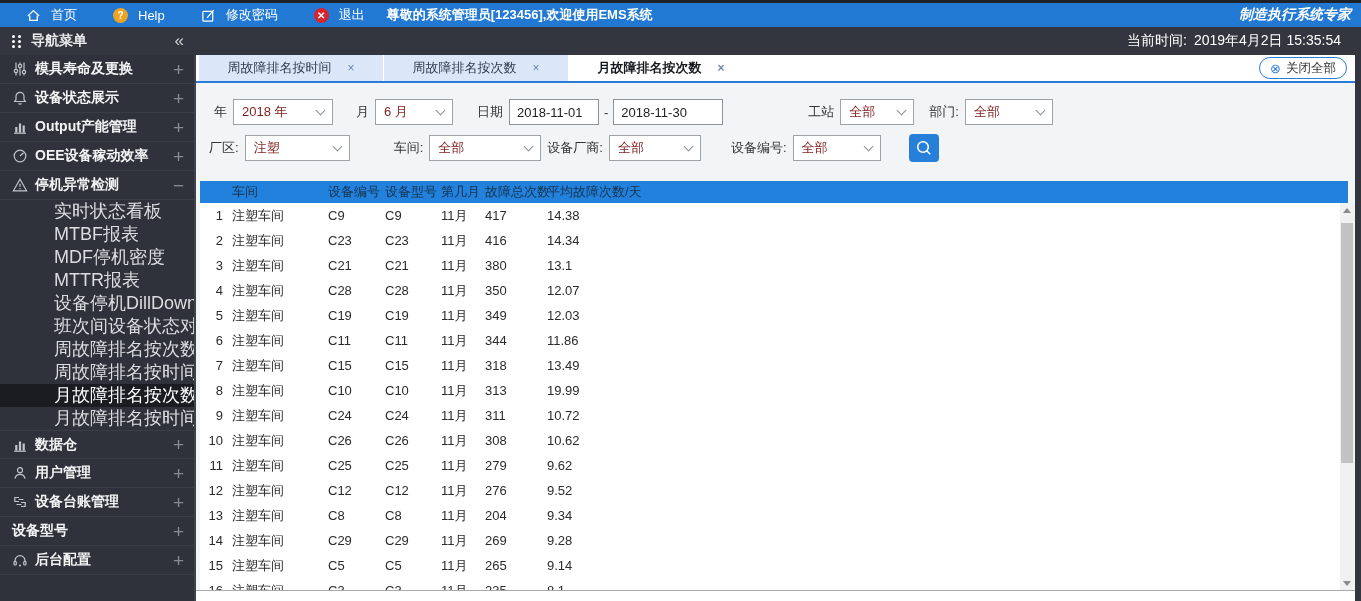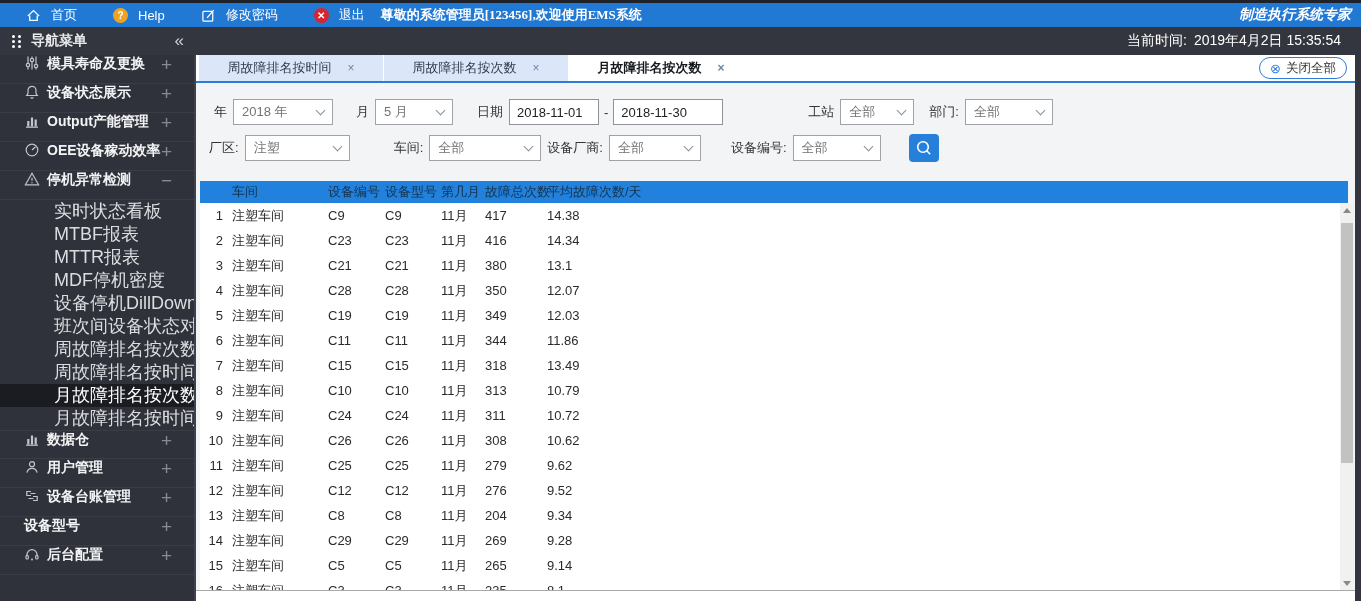--- a/index.html
+++ b/index.html
@@ -6,32 +6,32 @@
   html,body { width:1361px; height:601px; overflow:hidden; font-family:"Liberation Sans",sans-serif; background:#fff; }
   .app { width:1361px; height:601px; display:flex; flex-direction:column; }
 
   
   .topline { height:3px; background:#20222a; flex:none; }
   .topbar { height:24px; background:#2279d4; display:flex; align-items:center; color:#fff; font-size:13px; padding-left:26px; flex:none; }
   .tb-item { display:flex; align-items:center; gap:10px; margin-right:36px; cursor:pointer; white-space:nowrap; }
   .tb-circle { width:15px; height:15px; border-radius:50%; display:flex; align-items:center; justify-content:center; font-size:10px; font-weight:bold; color:#fff; }
   .tb-help { background:#f0a321; }
   .tb-exit { background:#d6252c; }
-  .welcome { font-weight:bold; margin-left:4px; white-space:nowrap;font-family:Liberation Serif, serif; }
+  .welcome { font-weight:bold; margin-left:10px; white-space:nowrap; }
   .brand { margin-left:auto; margin-right:10px; font-weight:bold; font-style:italic; font-size:14px; white-space:nowrap; }
 
   .main { flex:1; display:flex; min-height:0; }
 
   
   .sidebar { width:196px; background:#2f323a; color:#e9eaec; flex:none; position:relative; overflow:hidden; }
   .sb-head { height:28px; background:#33363e; display:flex; align-items:center; padding:0 12px; font-size:14px; font-weight:bold; }
   .dotgrid { display:grid; grid-template-columns:3px 3px; gap:2px 3px; margin-right:10px; }
   .dotgrid i { width:3px; height:3px; background:#fff; border-radius:50%; }
   .sb-collapse { margin-left:auto; font-size:17px; color:#cfd1d4; cursor:pointer; font-weight:normal; }
-  .sb-group { height:29px; display:flex; align-items:flex-start; padding:0 24px; border-bottom:1px solid #3a3d45; font-size:14px; font-weight:bold; cursor:pointer; color:#f2f3f4; }
+  .sb-group { height:29px; display:flex; align-items:center; padding:0 12px; border-bottom:1px solid #3a3d45; font-size:14px; font-weight:bold; cursor:pointer; color:#f2f3f4; }
   .gicon { width:16px; height:16px; margin-right:7px; flex:none; }
   .gicon svg { display:block; }
   .toggle { margin-left:auto; font-size:19px; font-weight:300; color:#868a92; line-height:1; }
   .sb-subitem { height:23px; line-height:23px; padding-left:54px; font-size:18px; color:#dcdde0; cursor:pointer; white-space:nowrap; }
   .sb-subitem.selected { background:#1a1c21; color:#fff; }
   .sb-edge { position:absolute; top:28px; right:0; bottom:0; width:2px; background:#3e424a; }
 
   
   .content { flex:1; min-width:0; display:flex; flex-direction:column; background:#f3f4f6; position:relative; }
   .rightstrip { width:6px; background:#33363e; flex:none; }
@@ -44,21 +44,21 @@
   .blueline { height:2px; background:#2a7cd8; flex:none; }
   .close-all { position:absolute; right:8px; top:2px; height:22px; display:flex; align-items:center; gap:5px; background:#fff; border:1px solid #2f7bd8; border-radius:12px; padding:0 10px; font-size:12.5px; color:#333; cursor:pointer; }
   .close-all .ico { color:#2f7bd8; font-size:13px; line-height:1; }
 
   
   .filters { height:98px; flex:none; }
   .frow { display:flex; align-items:center; }
   .frow1 { margin:16px 0 0 18px; height:26px; }
   .frow2 { margin:9px 0 0 13px; height:28px; }
   .flabel { font-size:13px; color:#333; margin-right:6px; white-space:nowrap; }
-  .select { height:26px; background:#fff; border:1px solid #9fa3a8; display:flex; align-items:center; justify-content:space-between; padding:0 8px; font-size:13px; color:#737373; cursor:pointer; }
+  .select { height:26px; background:#fff; border:1px solid #9fa3a8; display:flex; align-items:center; justify-content:space-between; padding:0 8px; font-size:13px; color:#7f1d1d; cursor:pointer; }
   .caret { width:7px; height:7px; border-right:1.5px solid #8b9096; border-bottom:1.5px solid #8b9096; transform:rotate(45deg); margin-top:-4px; flex:none; }
   .textbox { height:26px; background:#fff; border:1px solid #8f9399; padding:0 7px; font-size:13px; color:#222; font-family:"Liberation Sans",sans-serif; }
   .dash { margin:0 5px; color:#333; font-size:13px; }
   .search-btn { width:30px; height:28px; background:#2680d9; border:none; border-radius:4px; display:flex; align-items:center; justify-content:center; cursor:pointer; margin-left:28px; }
 
   
   .table-zone { flex:1; position:relative; min-height:0; display:flex; flex-direction:column; }
   .table-wrap { margin:0 7px 0 4px; background:#fff; height:409px; overflow:hidden; }
   table { border-collapse:collapse; table-layout:fixed; width:100%; }
   thead th { background:#2181dc; height:22px; font-size:13px; font-weight:normal; color:#16334d; text-align:left; padding:0 0 0 6px; white-space:nowrap; }
@@ -174,22 +174,22 @@
               <circle cx="8" cy="11.7" r=".7" fill="#c2c5ca" stroke="none"></circle>
             </svg>
           </span>
         <span>停机异常检测</span>
         <span class="toggle">−</span>
       </div>
 
       <div>
         <div class="sb-subitem">实时状态看板</div>
         <div class="sb-subitem">MTBF报表</div>
+        <div class="sb-subitem">MDF停机密度</div>
         <div class="sb-subitem">MTTR报表</div>
-        <div class="sb-subitem">MDF停机密度</div>
         <div class="sb-subitem">设备停机DillDown</div>
         <div class="sb-subitem">班次间设备状态对比</div>
         <div class="sb-subitem">周故障排名按次数</div>
         <div class="sb-subitem">周故障排名按时间</div>
         <div class="sb-subitem selected">月故障排名按次数</div>
         <div class="sb-subitem">月故障排名按时间</div>
       </div>
 
       <div class="sb-group" style="border-top:1px solid #3a3d45">
         <span class="gicon">
@@ -271,21 +271,21 @@
 
       <div class="filters">
         <div class="frow frow1">
           <span class="flabel">年</span>
           <div class="select" style="width:100px">
             <span>2018 年</span>
             <i class="caret"></i>
           </div>
           <span class="flabel" style="margin-left:23px">月</span>
           <div class="select" style="width:78px">
-            <span>5 月</span>
+            <span>6 月</span>
             <i class="caret"></i>
           </div>
           <span class="flabel" style="margin-left:24px">日期</span>
           <input class="textbox" style="width: 90px;" value="2018-11-01">
           <span class="dash">-</span>
           <input class="textbox" style="width: 110px;" value="2018-11-30">
           <span class="flabel" style="margin-left:85px">工站</span>
           <div class="select" style="width:74px">
             <span>全部</span>
             <i class="caret"></i>
@@ -413,21 +413,21 @@
                   <td class="c5">318</td>
                   <td class="c6">13.49</td>
                 </tr>
                 <tr>
                   <td class="c0">8</td>
                   <td class="c1">注塑车间</td>
                   <td class="c2">C10</td>
                   <td class="c3">C10</td>
                   <td class="c4">11月</td>
                   <td class="c5">313</td>
-                  <td class="c6">10.79</td>
+                  <td class="c6">19.99</td>
                 </tr>
                 <tr>
                   <td class="c0">9</td>
                   <td class="c1">注塑车间</td>
                   <td class="c2">C24</td>
                   <td class="c3">C24</td>
                   <td class="c4">11月</td>
                   <td class="c5">311</td>
                   <td class="c6">10.72</td>
                 </tr>

